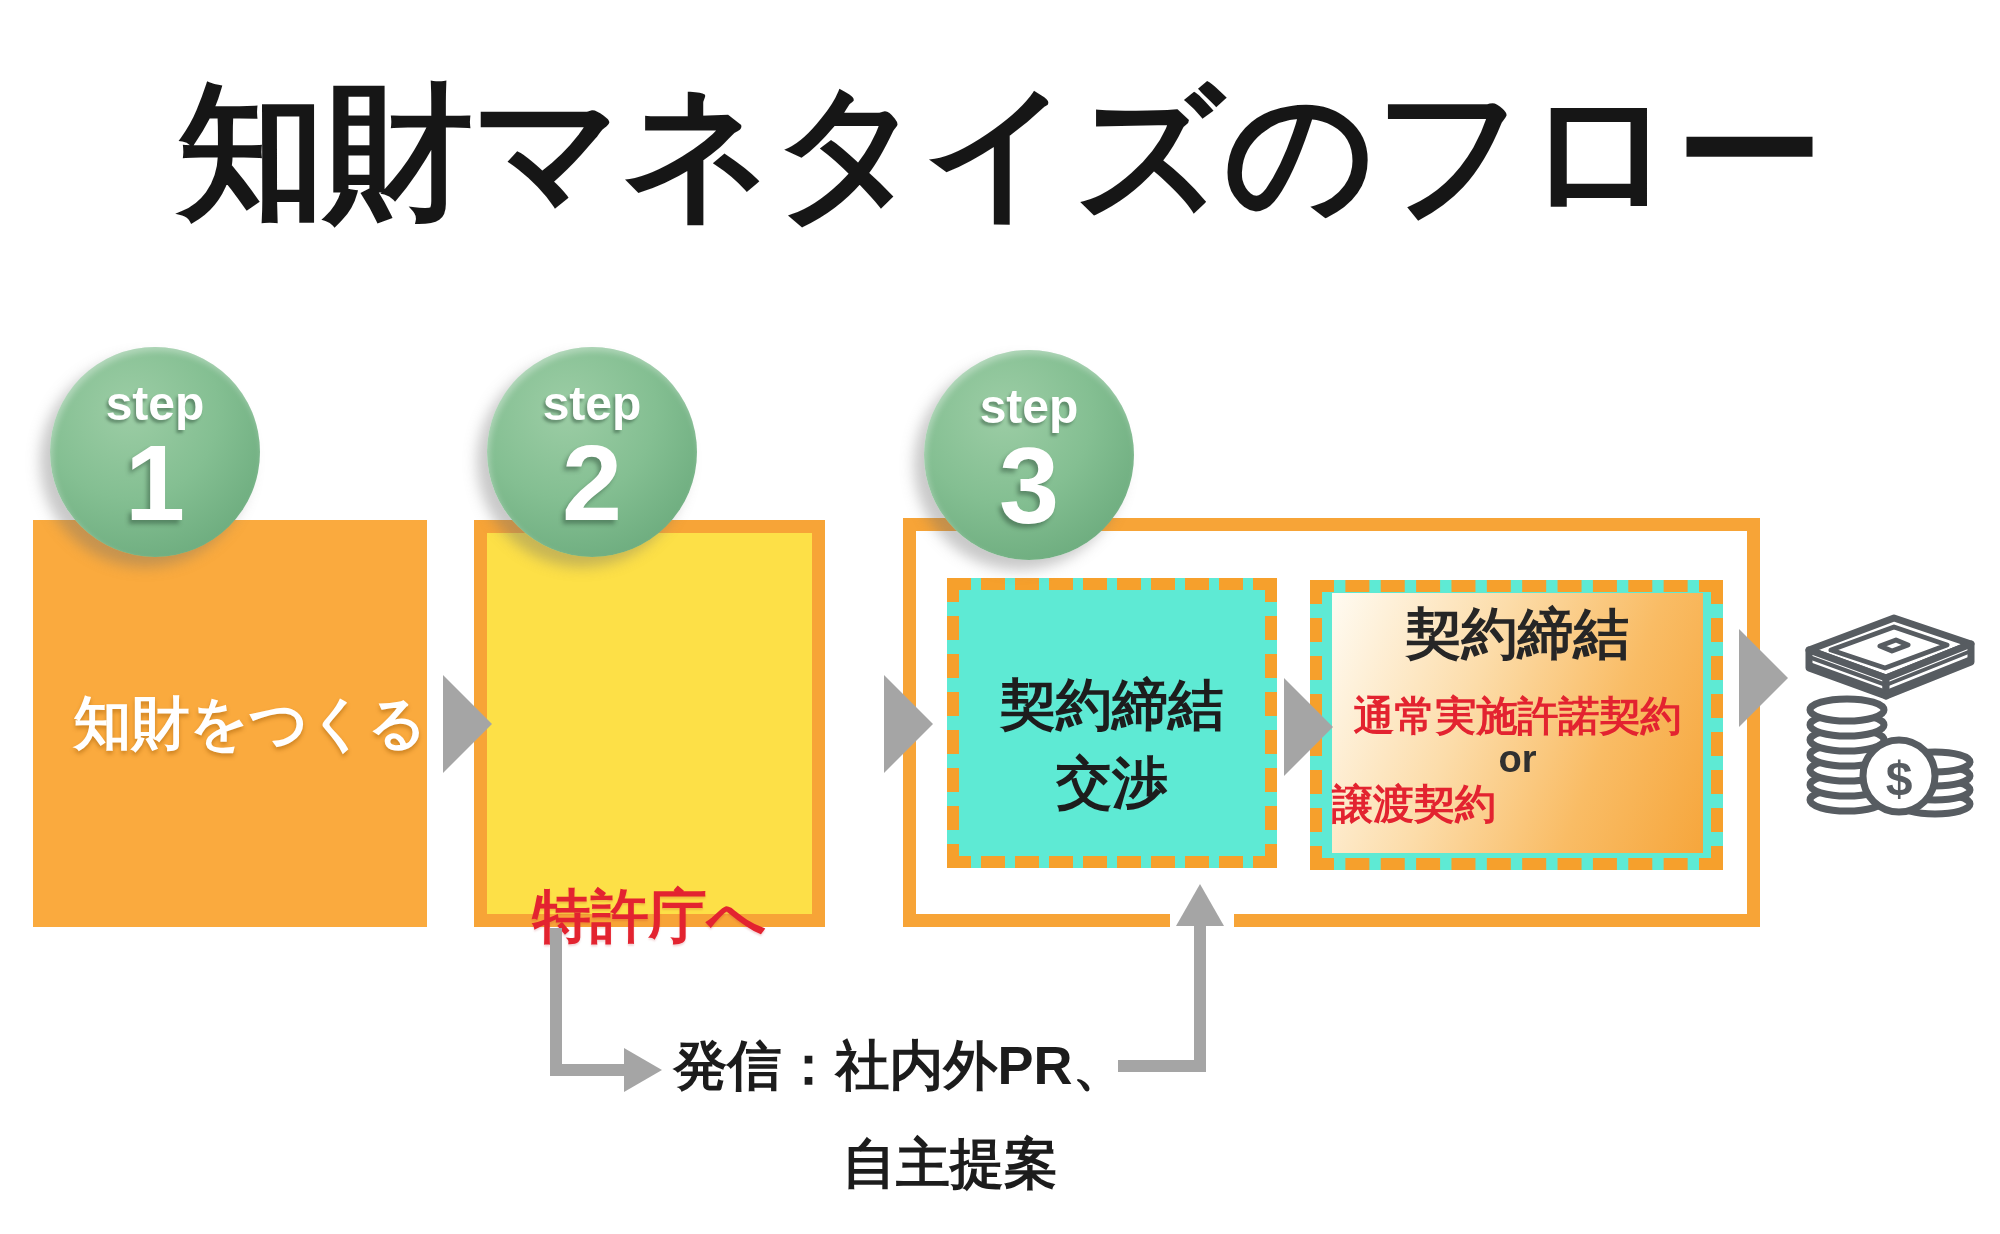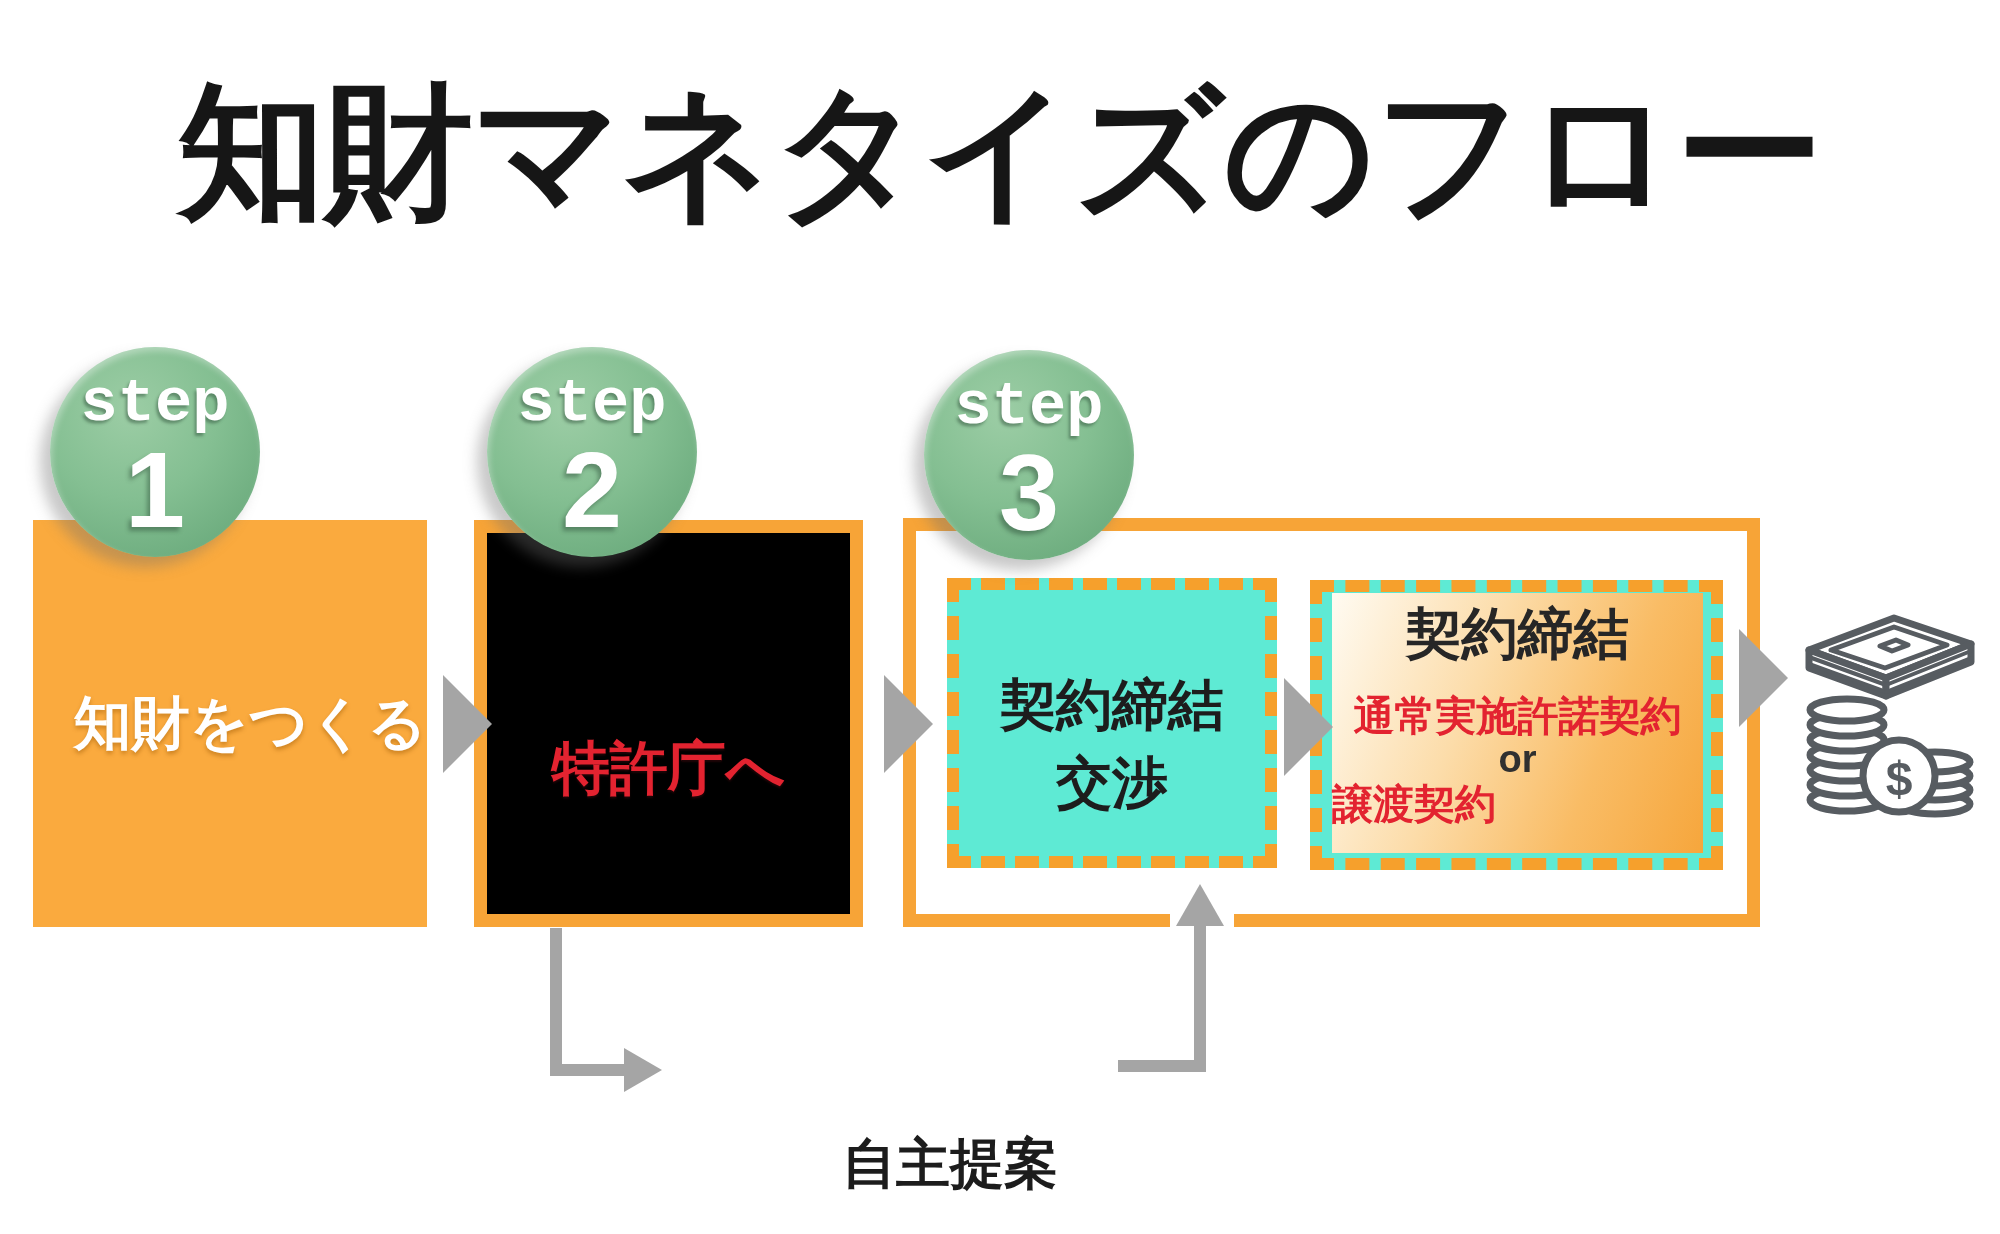--- a/index.html
+++ b/index.html
@@ -19,46 +19,45 @@
 
   
   .badge{
     position:absolute;width:210px;height:210px;border-radius:50%;
     background:radial-gradient(circle at 38% 30%, #9ccda5 0%, #84bf92 45%, #6fae80 78%, #66a878 100%);
     box-shadow:-10px 10px 14px rgba(110,110,110,.38), inset 2px 4px 6px rgba(255,255,255,.35);
     display:flex;flex-direction:column;align-items:center;justify-content:center;
     color:#fff;z-index:6;
   }
   .badge .badge-step{
-    font-size:62px;font-weight:800;line-height:1;margin-top:14px;
+    font-size:48px;font-weight:800;line-height:1;margin-top:14px;
     text-shadow:-2px 3px 3px rgba(40,70,50,.45);
-    font-family:Liberation Mono, monospace;
   }
   .badge .badge-num{
     font-size:108px;font-weight:800;line-height:1.02;
     text-shadow:-3px 4px 4px rgba(40,70,50,.45);
   }
   .b1{left:50px;top:347px;}
   .b2{left:487px;top:347px;}
   .b3{left:924px;top:350px;}
 
   
   .box{position:absolute;box-sizing:border-box;z-index:2;}
   .box1{
     left:33px;top:520px;width:394px;height:407px;background:#FAAA3E;
     display:flex;align-items:center;justify-content:flex-end;
   }
   .box1-text{
     color:#fff;font-size:58px;font-weight:800;white-space:nowrap;
     text-shadow:0 3px 4px rgba(150,85,0,.45);
   }
   .box2{
-    left:474px;top:520px;width:389px;height:407px;background:#000000;
+    left:474px;top:520px;width:351px;height:407px;background:#fde047;
     border:13px solid #F7A437;
-    display:flex;align-items:center;justify-content:center;
+    display:flex;align-items:flex-end;justify-content:center;
   }
   .box2-text{
     transform:translateY(44px);
     text-align:center;color:#E32330;font-size:58px;font-weight:800;
     line-height:84px;white-space:nowrap;text-shadow:0 2px 2px rgba(180,30,40,.18);
   }
   .box3{
     left:903px;top:518px;width:857px;height:409px;background:#fff;
     border:13px solid #F7A437;
   }
@@ -167,20 +166,21 @@
   <div class="arr arr-r a4"></div>
 
   <div class="gline v1"></div>
   <div class="gline h1"></div>
   <div class="ah-right"></div>
   <div class="gline h2"></div>
   <div class="border-gap"></div>
   <div class="gline v2"></div>
   <div class="ah-up"></div>
 
+  <div class="note-line note-l1">発信：社内外PR、</div>
   <div class="note-line note-l2">自主提案</div>
 
   <svg class="money" viewBox="0 0 188 214">
     <g fill="#ffffff" stroke="#575C61" stroke-width="7" stroke-linejoin="round" stroke-linecap="round">
 
       <path d="M14 44 L99 12 L176 38 L91 72 Z"></path>
       <path d="M14 44 L14 62 L91 90 L91 72 Z"></path>
       <path d="M176 38 L176 56 L91 90 L91 72 Z"></path>
       <path d="M14 51 L91 79" stroke-width="4" fill="none"></path>
       <path d="M14 58 L91 86" stroke-width="4" fill="none"></path>

